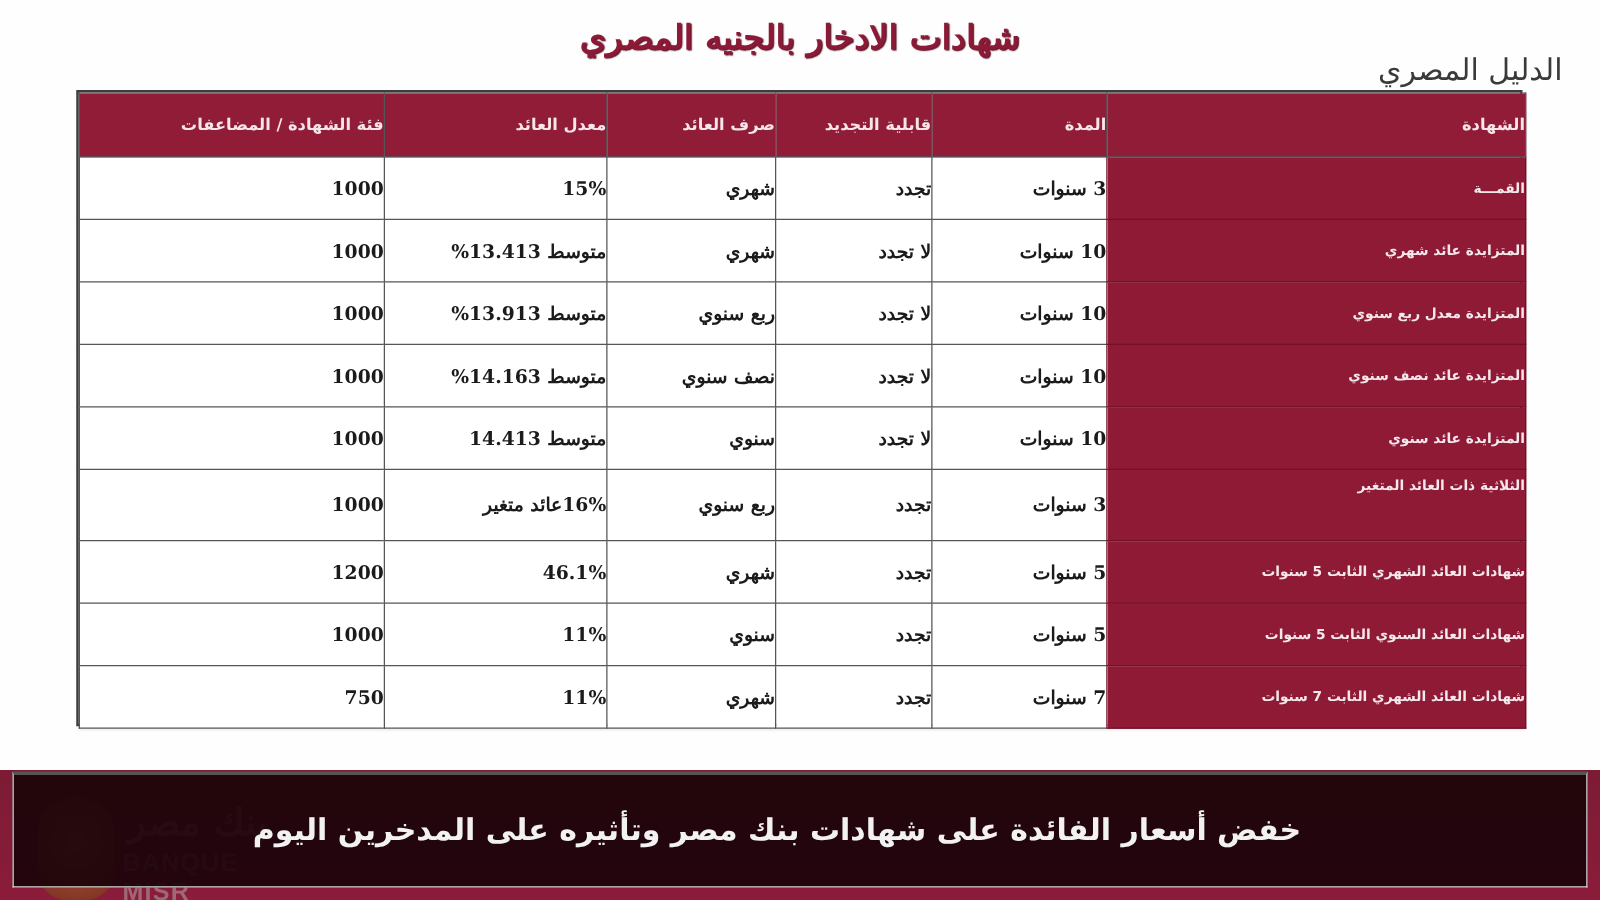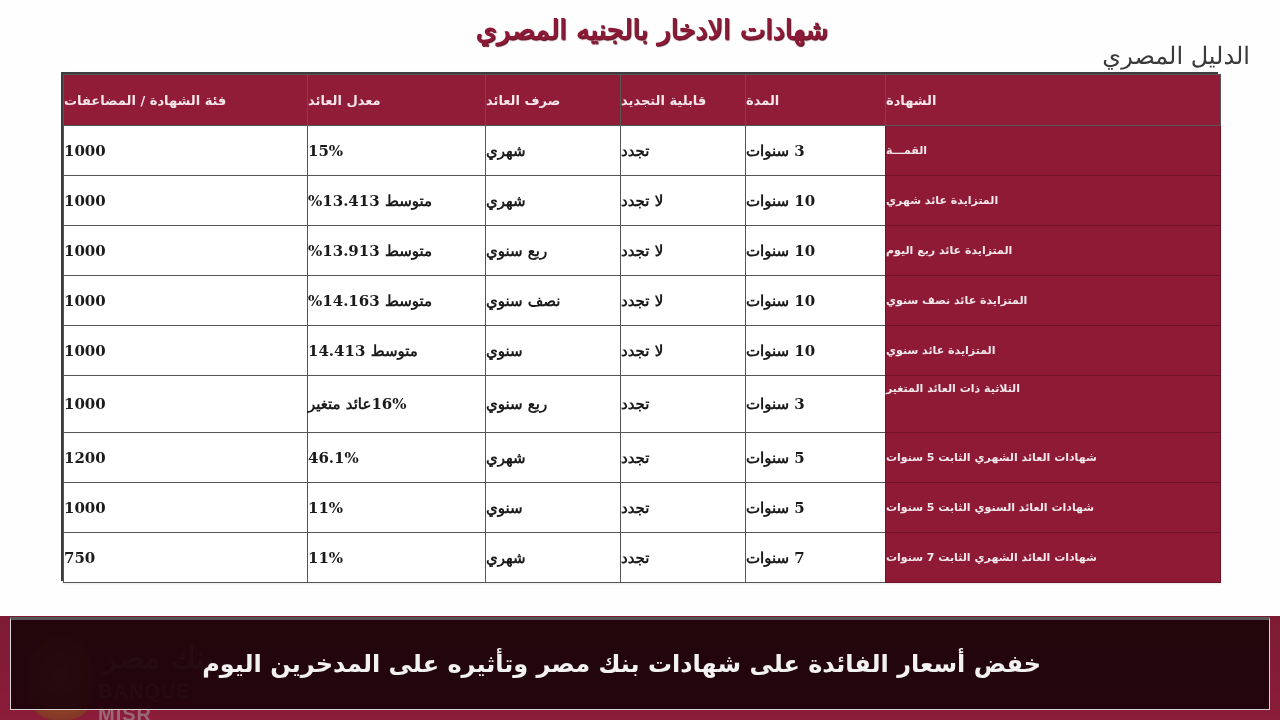--- a/index.html
+++ b/index.html
@@ -10,43 +10,43 @@
     }
     .stage { position: relative; width: 1280px; height: 720px; background: #fefefe; }
 
     .brand {
       position: absolute; top: 22px; right: 30px;
       font-family: "DejaVu Sans", sans-serif;
       font-size: 24px; color: #3a3a3a; font-weight: 300;
       direction: rtl; letter-spacing: 0.5px; margin-top: 20px;
     }
     .title {
-      position: absolute; top: 14px; left: 452px; width: 400px;
-      text-align: center; direction: rtl;
+      position: absolute; top: 14px; left: 416px; width: 400px;
+      direction: rtl;
       font-family: "DejaVu Serif", serif;
       font-weight: bold; font-size: 27px;
       color: #8c1a36;
       text-shadow: 1px 1px 1px #5a0f22;
     }
 
     .table-wrap {
       position: absolute; left: 61px; top: 72px;
       width: 1157px; height: 509px;
       border: 2px solid #3d3d3d;
       background: #fff;
       box-shadow: 2px 2px 3px rgba(0,0,0,0.15);
     }
     table.certs {
       width: 100%; height: 100%;
       border-collapse: collapse;
       direction: rtl; table-layout: fixed;
     }
     table.certs th, table.certs td {
       border: 1.5px solid #555;
-      text-align: left; vertical-align: middle;
+      text-align: right; vertical-align: middle;
       font-family: "DejaVu Serif", serif;
       font-weight: bold;
     }
     table.certs thead th {
       background: #901c38;
       color: #f6e6ea;
       font-size: 13px; height: 51px;
       font-family: "DejaVu Sans", sans-serif;
     }
     table.certs td {
@@ -144,21 +144,21 @@
         </tr>
         <tr style="height:50px">
           <td class="name">المتزايدة عائد شهري</td>
           <td>10 سنوات</td>
           <td>لا تجدد</td>
           <td>شهري</td>
           <td>متوسط 13.413%</td>
           <td class="num">1000</td>
         </tr>
         <tr style="height:50px">
-          <td class="name">المتزايدة عائد ربع اليوم</td>
+          <td class="name">المتزايدة معدل ربع سنوي</td>
           <td>10 سنوات</td>
           <td>لا تجدد</td>
           <td>ربع سنوي</td>
           <td>متوسط 13.913%</td>
           <td class="num">1000</td>
         </tr>
         <tr style="height:50px">
           <td class="name">المتزايدة عائد نصف سنوي</td>
           <td>10 سنوات</td>
           <td>لا تجدد</td>

